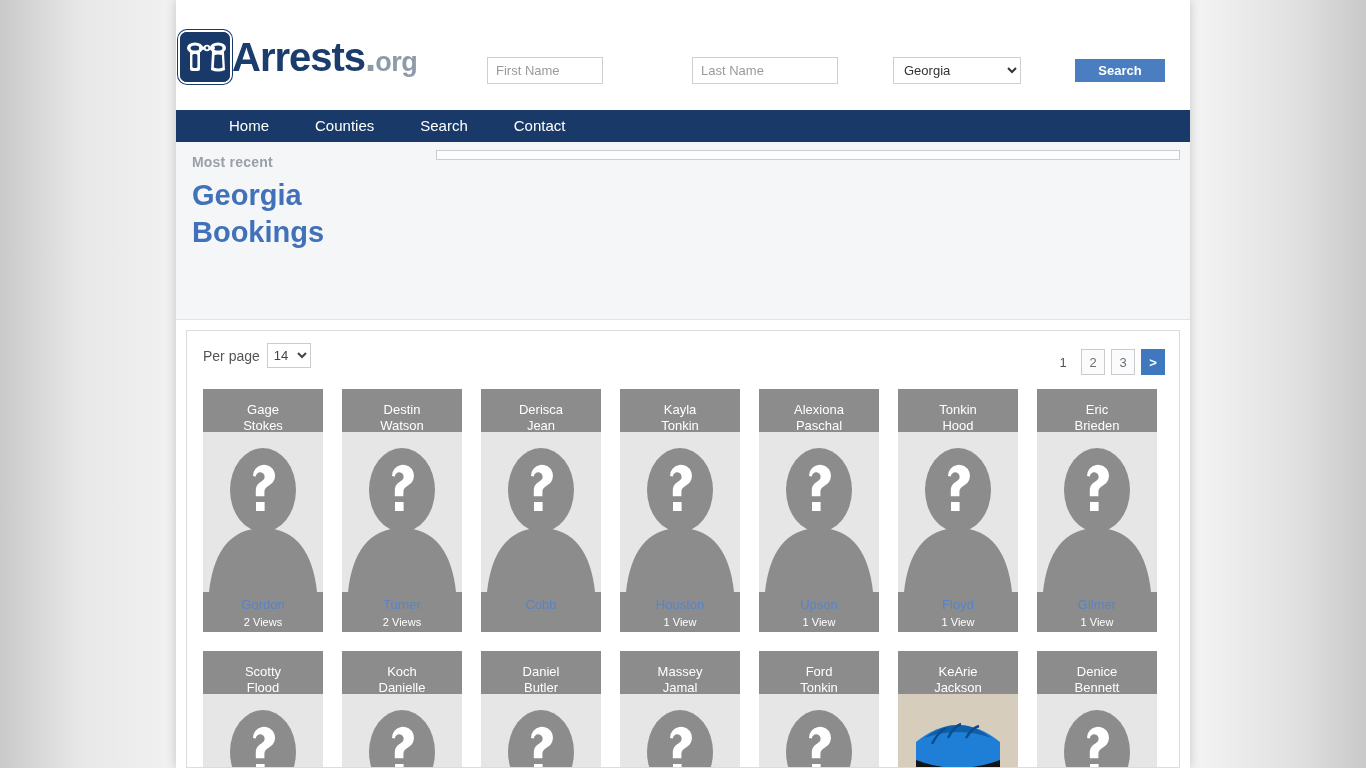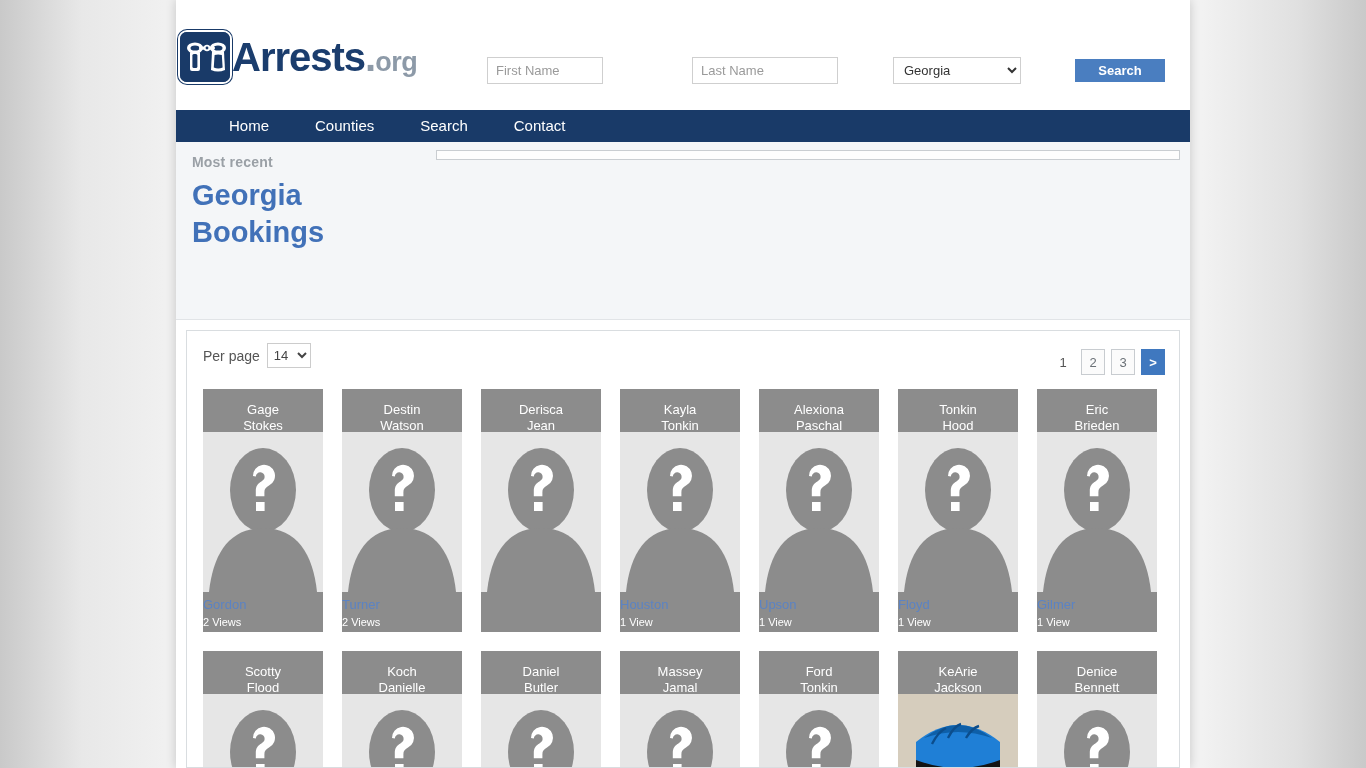--- a/index.html
+++ b/index.html
@@ -246,21 +246,21 @@
     position: relative;
     overflow: hidden;
   }
   .card-photo svg { display: block; width: 100%; height: 100%; }
   .card-photo.real {
     background: #cfc5b5;
   }
   .card-footer {
     height: 40px;
     background: #8c8c8c;
-    text-align: left;
+    text-align: center;
     padding-top: 4px;
   }
   .card-county {
     font-size: 13px;
     color: #5b83c4;
     line-height: 1.35;
   }
   .card-views {
     font-size: 11px;
     color: #ffffff;
@@ -405,20 +405,24 @@
     <ellipse cx="60" cy="58" rx="33" ry="42"></ellipse>
     <path d="M60 96 C26 96 10 122 6 160 L114 160 C110 122 94 96 60 96 Z"></path>
   </g>
   <g fill="#ffffff">
     <path d="M50 44 a11 11 0 1 1 16 9.6 c-3.4 2-4.6 3.6-4.6 6.6 l0 4 l-8.6 0 l0 -5.4
              c0 -5 2 -7.2 5.6 -9.4 c2.4 -1.5 3.2 -2.6 3.2 -4.4 a4.4 4.4 0 0 0 -8.8 -0.6 z"></path>
     <rect x="53" y="70" width="8.6" height="9"></rect>
   </g>
 </svg>
           </div>
+          <div class="card-footer">
+            <div class="card-county">Cobb</div>
+            <div class="card-views"></div>
+          </div>
         </div>
         <div class="card">
           <div class="card-name">
             <div>Kayla</div>
             <div>Tonkin</div>
           </div>
           <div class="card-photo">
 <svg viewBox="0 0 120 160" preserveAspectRatio="xMidYMin slice" aria-hidden="true">
   <rect width="120" height="160" fill="#e6e6e6"></rect>
   <g fill="#8c8c8c">

